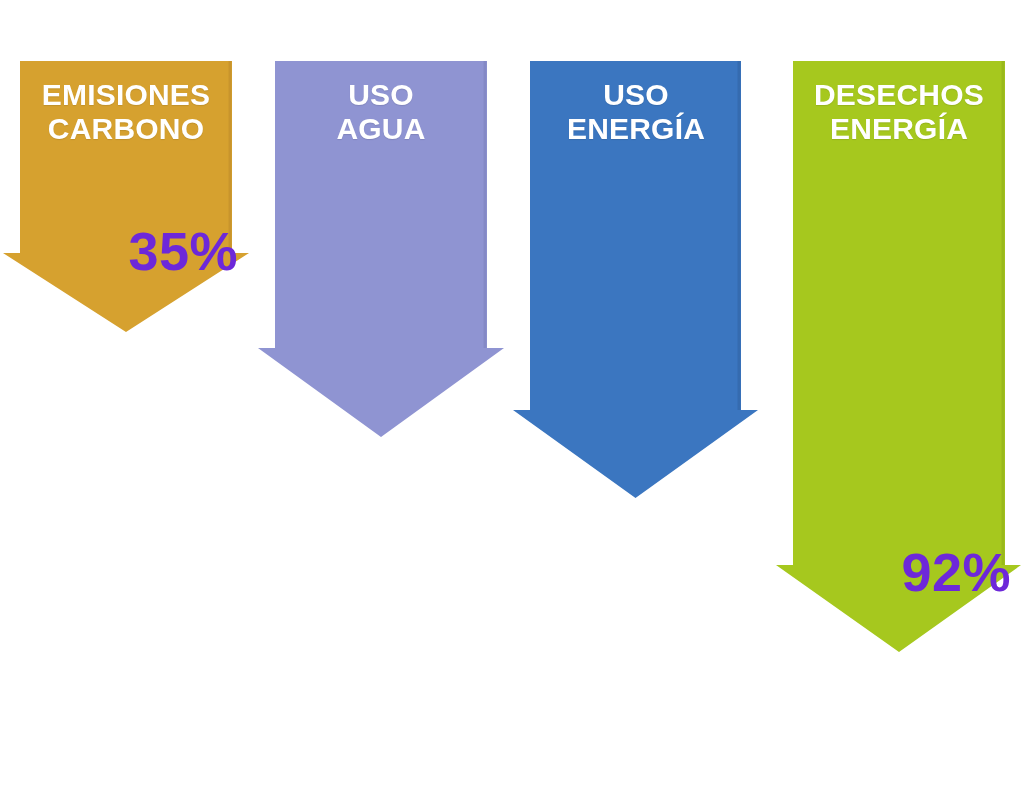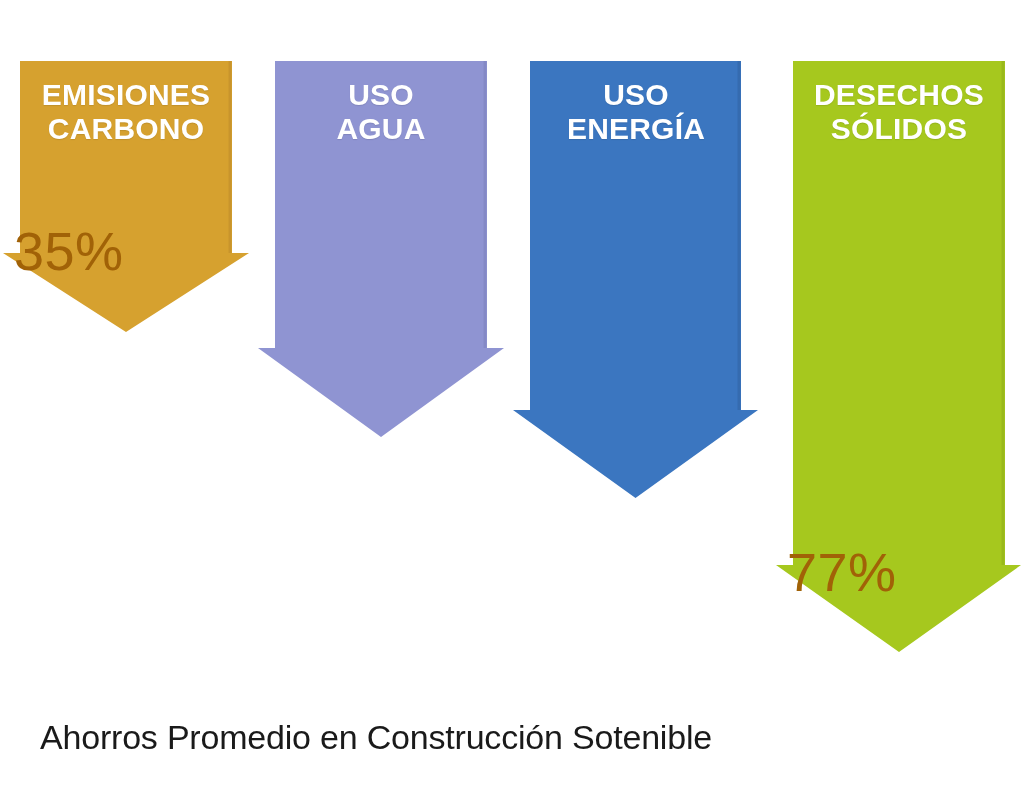--- a/index.html
+++ b/index.html
@@ -49,23 +49,23 @@
     font-weight: bold;
     font-size: 30px;
     line-height: 1.12;
     letter-spacing: 0.2px;
     white-space: pre-line;
     text-shadow: 0 1px 1px rgba(0,0,0,0.10);
   }
 
   .arrow-value {
     position: absolute;
-    text-align: left;
-    color: #a16207;
-    font-weight: 400;
+    text-align: right;
+    color: #6d28d9;
+    font-weight: 700;
     font-size: 54px;
     line-height: 1;
     letter-spacing: 0.5px;
   }
 
   #caption {
     position: absolute;
     left: 40px;
     top: 718px;
     width: 820px;
@@ -94,19 +94,18 @@
 
   <div class="arrow-group" id="arrow-text-layer">
       <div class="arrow-label" style="left: 14px; top: 78px; width: 224px;">EMISIONES
 CARBONO</div>
       <div class="arrow-value" style="left: 14px; top: 224px; width: 224px;">35%</div>
       <div class="arrow-label" style="left: 269px; top: 78px; width: 224px;">USO
 AGUA</div>
       <div class="arrow-label" style="left: 524px; top: 78px; width: 224px;">USO
 ENERGÍA</div>
       <div class="arrow-label" style="left: 787px; top: 78px; width: 224px;">DESECHOS
-SÓLIDOS</div>
-      <div class="arrow-value" style="left: 787px; top: 545px; width: 224px;">77%</div>
+ENERGÍA</div>
+      <div class="arrow-value" style="left: 787px; top: 545px; width: 224px;">92%</div>
     </div>
 
-  <div id="caption" style="color: rgb(26, 26, 26);">Ahorros Promedio en Construcción Sotenible</div>
 
 </div>
 
 </body></html>

